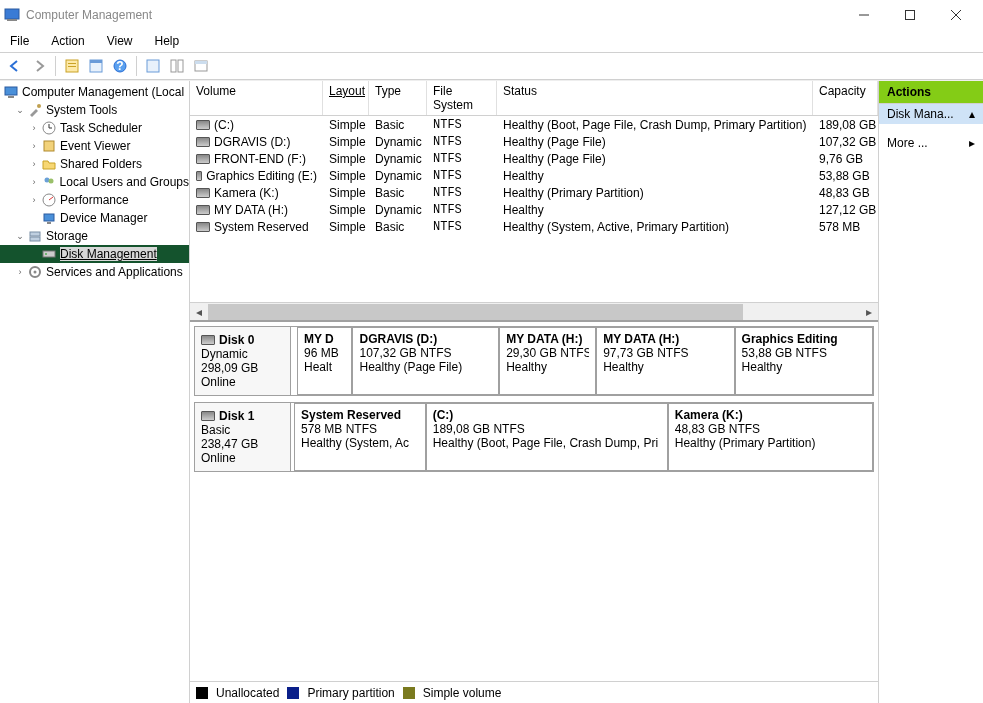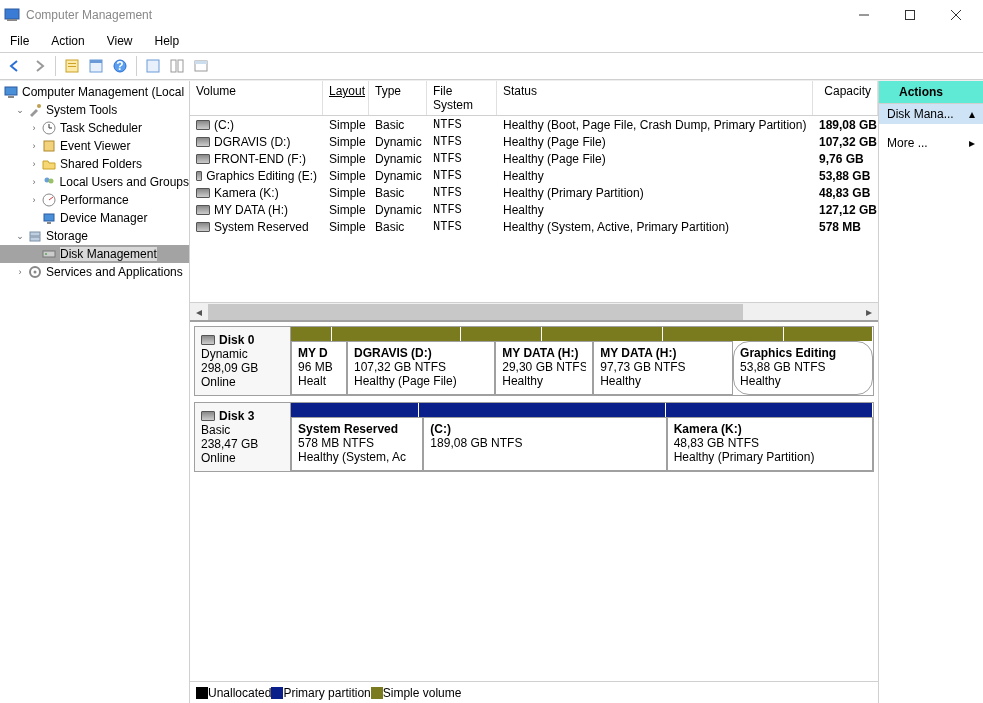--- a/index.html
+++ b/index.html
@@ -22,64 +22,64 @@
 .toolbar .sep { width: 1px; height: 20px; background: #d0d0d0; margin: 0 3px; }
 
 
 .main { flex: 1; display: flex; border-top: 1px solid #eee; overflow: hidden; }
 
 
 .tree { width: 190px; border-right: 1px solid #d0d0d0; overflow: hidden; padding-top: 2px; }
 .tree-row { display: flex; align-items: center; height: 18px; padding-left: 2px; white-space: nowrap; }
 .tree-row .exp { width: 12px; height: 12px; display: flex; align-items: center; justify-content: center; color: #666; font-size: 9px; }
 .tree-row .ticon { width: 16px; height: 16px; margin: 0 3px 0 1px; display: inline-flex; align-items: center; justify-content: center; }
-.tree-row.selected { background: #a3a3a3; }
+.tree-row.selected { background: #14532d; text-decoration: underline; }
 .tree-row.selected .label { background: #d8d8d8; }
 .indent0 { padding-left: 2px; } .indent1 { padding-left: 14px; } .indent2 { padding-left: 28px; }
 
 
 .center { flex: 1; display: flex; flex-direction: column; border-right: 1px solid #d0d0d0; overflow: hidden; }
 
 
 .vol-list { height: 241px; display: flex; flex-direction: column; border-bottom: 2px solid #a0a0a0; }
 .vol-head { display: flex; border-bottom: 1px solid #d0d0d0; background: #fff; }
 .vh { border-right: 1px solid #e0e0e0; padding: 3px 6px; color: #000; background: #fff; }
-.vh.vol { width: 133px; } .vh.lay { width: 46px; text-decoration: underline; } .vh.typ { width: 58px; } .vh.fs { width: 70px; } .vh.st { flex: 1; } .vh.cap { width: 65px; text-align: right; }
+.vh.vol { width: 133px; } .vh.lay { width: 46px; text-decoration: underline; } .vh.typ { width: 58px; } .vh.fs { width: 70px; } .vh.st { flex: 1; } .vh.cap { width: 65px; text-align: left; }
 .vol-body { flex: 1; overflow: hidden; }
 .vrow { display: flex; height: 17px; align-items: center; }
 .vc { padding: 0 6px; overflow: hidden; white-space: nowrap; }
 .vc.vol { width: 133px; display: flex; align-items: center; gap: 4px; }
-.vc.lay { width: 46px; } .vc.typ { width: 58px; } .vc.fs { width: 70px; font-family: Liberation Mono, monospace; } .vc.st { flex: 1; } .vc.cap { width: 65px; font-weight: bold; }
+.vc.lay { width: 46px; } .vc.typ { width: 58px; } .vc.fs { width: 70px; font-family: Liberation Mono, monospace; } .vc.st { flex: 1; } .vc.cap { width: 65px; }
 .disk-glyph { width: 14px; height: 10px; background: linear-gradient(#888,#ccc); border: 1px solid #555; border-radius: 1px; display: inline-block; }
 .vol-scroll { height: 18px; display: flex; align-items: center; background: #f0f0f0; border-top: 1px solid #d0d0d0; }
 .vol-scroll .arrow { width: 18px; height: 16px; display:flex;align-items:center;justify-content:center;color:#555; }
 .vol-scroll .track { flex:1; height:16px; background:#f0f0f0; position:relative; }
 .vol-scroll .thumb { position:absolute; left:0; top:0; height:16px; width:82%; background:#c8c8c8; }
 
 
 .disk-map { flex: 1; overflow: hidden; padding: 4px 4px 0 4px; display: flex; flex-direction: column; gap: 6px; }
 .disk-block { display: flex; border: 1px solid #a0a0a0; background: #fff; }
 .disk-info { width: 96px; border-right: 1px solid #a0a0a0; padding: 6px 6px; background: #f7f7f7; position: relative; }
 .disk-info .hdr { display:flex; align-items:center; gap:4px; font-weight: bold; }
-.disk-parts { flex:1; display:flex; flex-direction:column; }
+.disk-parts { flex:1; display:flex; flex-direction:row; }
 .stripe { height: 14px; display:flex; }
 .stripe .seg { border-right: 1px solid #fff; }
 .olive { background: #7a7a1f; } .navy { background: #0a1f8a; }
 .parts { flex:1; display:flex; }
 .part { border: 1px solid #a0a0a0; padding: 4px 6px; overflow: hidden; }
 .part .pname { font-weight: bold; white-space: nowrap; overflow: hidden; }
 .part .pline { white-space: nowrap; overflow: hidden; }
 
 
-.legend { height: 22px; border-top: 1px solid #d0d0d0; display:flex; align-items:center; padding: 0 6px; }
+.legend { height: 22px; border-top: 1px solid #d0d0d0; display:flex; align-items:center; gap: 8px; padding: 0 6px; }
 .lg-sw { width: 12px; height: 12px; display:inline-block; }
 
 
 .actions { width: 104px; background: #fff; }
-.actions .ahdr { background: #5eead4; border-bottom: 1px solid #d0d0d0; padding: 4px 20px; font-weight: bold; }
+.actions .ahdr { background: #84cc16; border-bottom: 1px solid #d0d0d0; padding: 4px 8px; font-weight: bold; }
 .actions .asel { background: #cfe3f7; padding: 3px 8px; display:flex; justify-content:space-between; align-items:center; }
 .actions .aitem { padding: 12px 8px; display:flex; justify-content:space-between; align-items:center; }
 
 svg { display:block; }
 </style>
 </head>
 <body>
 
 <div class="titlebar">
   <span class="app-icon">
@@ -413,53 +413,54 @@
               <div class="part" style="flex: 10 1 0%;">
                 <div class="pname">MY DATA  (H:)</div>
                 <div class="pline">29,30 GB NTFS</div>
                 <div class="pline">Healthy</div>
               </div>
               <div class="part" style="flex: 15 1 0%;">
                 <div class="pname">MY DATA  (H:)</div>
                 <div class="pline">97,73 GB NTFS</div>
                 <div class="pline">Healthy</div>
               </div>
-              <div class="part" style="flex: 15 1 0%; border-radius: 16px;">
+              <div class="part" style="flex: 15 1 0%;">
                 <div class="pname">Graphics Editing</div>
                 <div class="pline">53,88 GB NTFS</div>
                 <div class="pline">Healthy</div>
               </div>
             </div>
           </div>
         </div>
         <div class="disk-block">
           <div class="disk-info">
             <div class="hdr">
               <span class="disk-glyph"></span>
-              <span>Disk 3</span>
+              <span>Disk 1</span>
             </div>
             <div>Basic</div>
             <div>238,47 GB</div>
             <div>Online</div>
           </div>
           <div class="disk-parts">
             <div class="stripe">
               <div class="seg navy" style="flex: 16 1 0%;"></div>
               <div class="seg navy" style="flex: 31 1 0%;"></div>
               <div class="seg navy" style="flex: 26 1 0%;"></div>
             </div>
             <div class="parts">
               <div class="part" style="flex: 16 1 0%;">
                 <div class="pname">System Reserved</div>
                 <div class="pline">578 MB NTFS</div>
                 <div class="pline">Healthy (System, Ac</div>
               </div>
               <div class="part" style="flex: 31 1 0%;">
                 <div class="pname">(C:)</div>
                 <div class="pline">189,08 GB NTFS</div>
+                <div class="pline">Healthy (Boot, Page File, Crash Dump, Pri</div>
               </div>
               <div class="part" style="flex: 26 1 0%;">
                 <div class="pname">Kamera  (K:)</div>
                 <div class="pline">48,83 GB NTFS</div>
                 <div class="pline">Healthy (Primary Partition)</div>
               </div>
             </div>
           </div>
         </div>
       </div>

